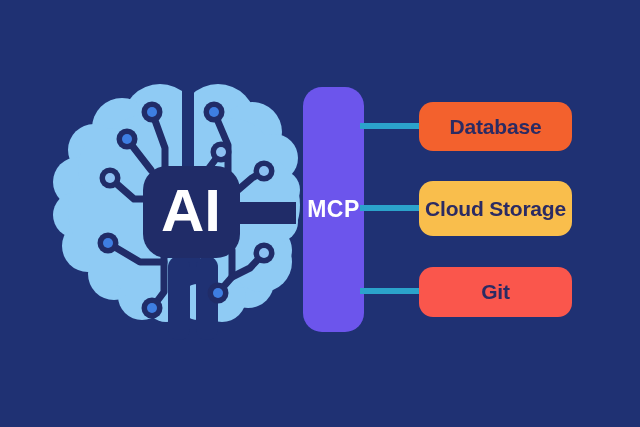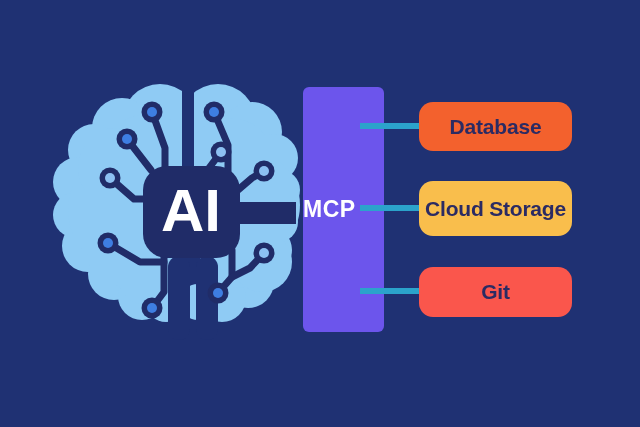--- a/index.html
+++ b/index.html
@@ -3,22 +3,22 @@
 <meta charset="utf-8">
 <style>
   html,body{margin:0;padding:0;}
   body{font-family:"Liberation Sans", sans-serif;}
   #stage{position:relative;width:640px;height:427px;overflow:hidden;background:#1F3173;}
   #stage *{box-sizing:border-box;}
 
   .brain-svg{position:absolute;left:0;top:0;width:640px;height:427px;display:block;}
 
   .hub{
-    position:absolute;left:303px;top:87px;width:81px;height:245px;
-    border-radius:6px;display:flex;align-items:center;
+    position:absolute;left:303px;top:87px;width:61px;height:245px;
+    border-radius:19px;display:flex;align-items:center;justify-content:center;
     background:#6C55EC;
   }
   .hub-label{font-weight:700;font-size:23px;letter-spacing:.5px;color:#fff;}
 
   .connector{position:absolute;left:360px;width:62px;height:6px;background:#2BA3CB;}
   .connector.c1{top:123px;}
   .connector.c2{top:205px;}
   .connector.c3{top:288px;}
 
   .target{

